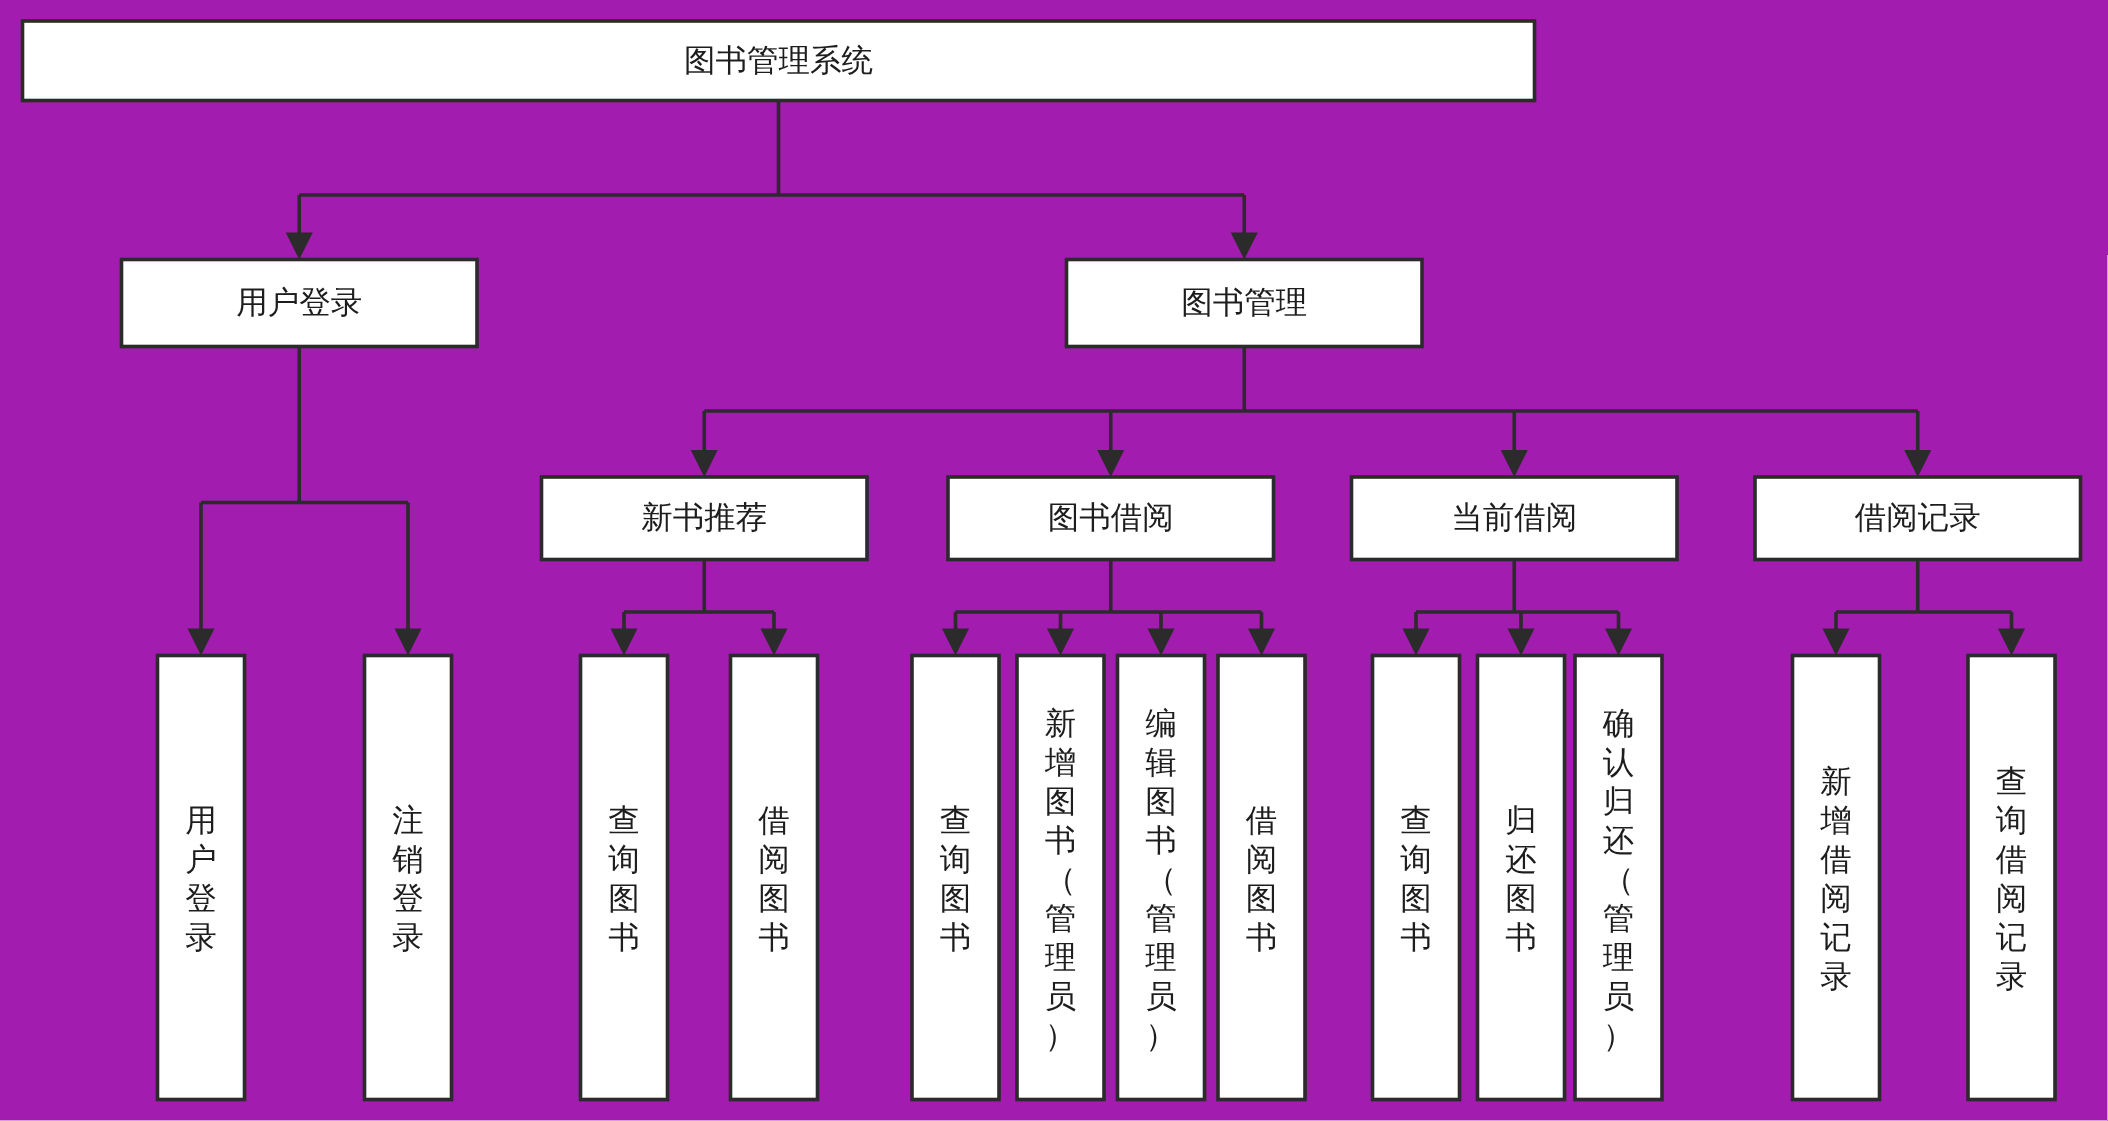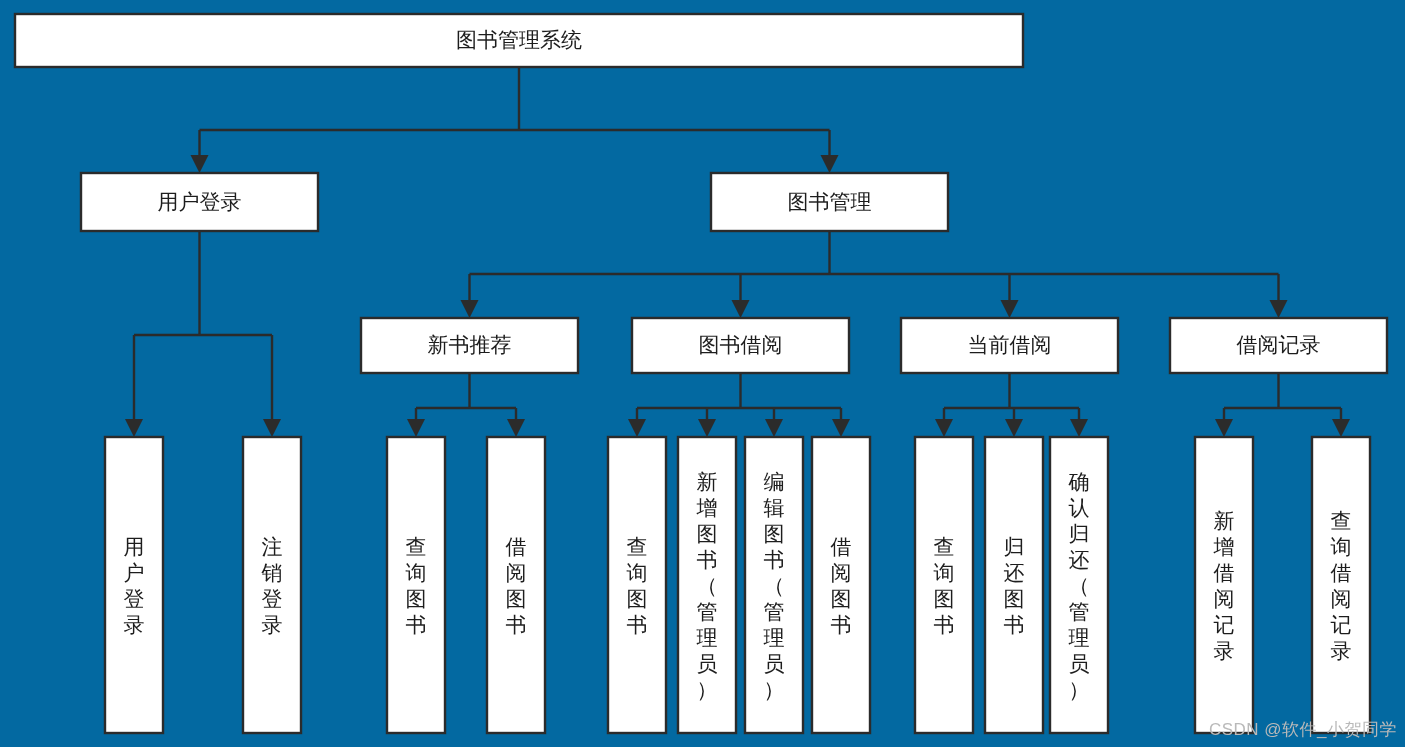--- a/index.html
+++ b/index.html
@@ -11,21 +11,21 @@
   body {
     width: 1405px;
     height: 747px;
     font-family: "Liberation Sans", "DejaVu Sans", sans-serif;
     overflow: hidden;
   }
   #diagram-root {
     position: relative;
     width: 1405px;
     height: 747px;
-    background: #0369a1;
+    background: #a21caf;
   }
   svg#flowchart {
     position: absolute;
     left: 0;
     top: 0;
     width: 1405px;
     height: 747px;
     display: block;
   }
   .node-rect {
@@ -217,14 +217,13 @@
         <g>
           <rect x="1195" y="437" width="58" height="296" class="node-rect"></rect>
           <text x="1224" class="node-label-vert"><tspan x="1224" y="528">新</tspan><tspan x="1224" y="554">增</tspan><tspan x="1224" y="580">借</tspan><tspan x="1224" y="606">阅</tspan><tspan x="1224" y="632">记</tspan><tspan x="1224" y="658">录</tspan></text>
         </g>
         <g>
           <rect x="1312" y="437" width="58" height="296" class="node-rect"></rect>
           <text x="1341" class="node-label-vert"><tspan x="1341" y="528">查</tspan><tspan x="1341" y="554">询</tspan><tspan x="1341" y="580">借</tspan><tspan x="1341" y="606">阅</tspan><tspan x="1341" y="632">记</tspan><tspan x="1341" y="658">录</tspan></text>
         </g>
       </g>
   </svg>
-  <div class="watermark">CSDN @软件_小贺同学</div>
 </div>
 
 </body></html>

